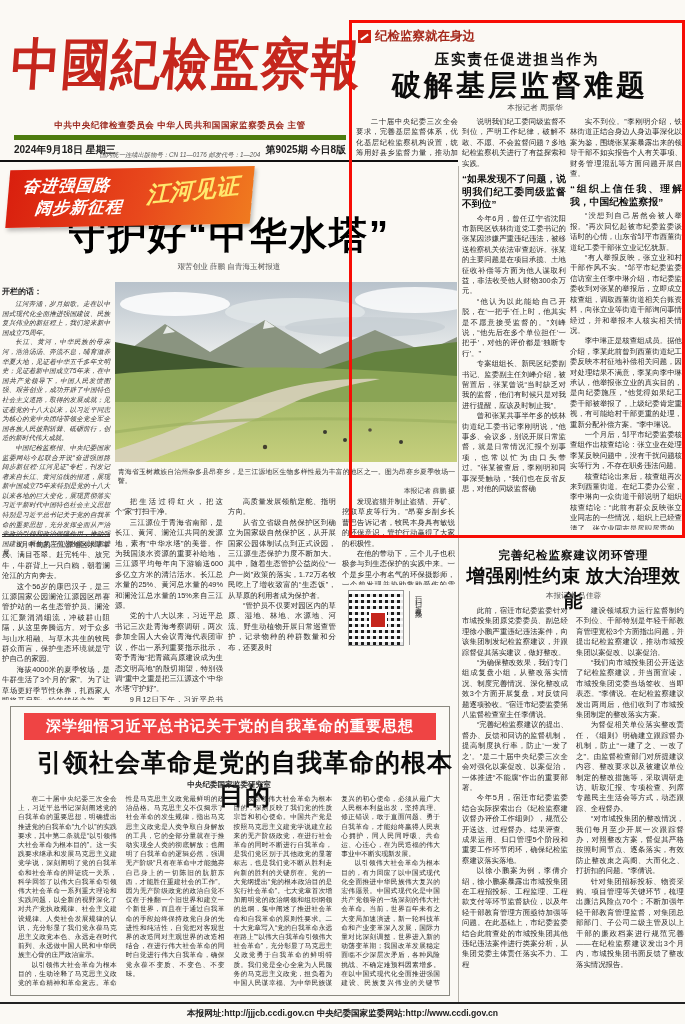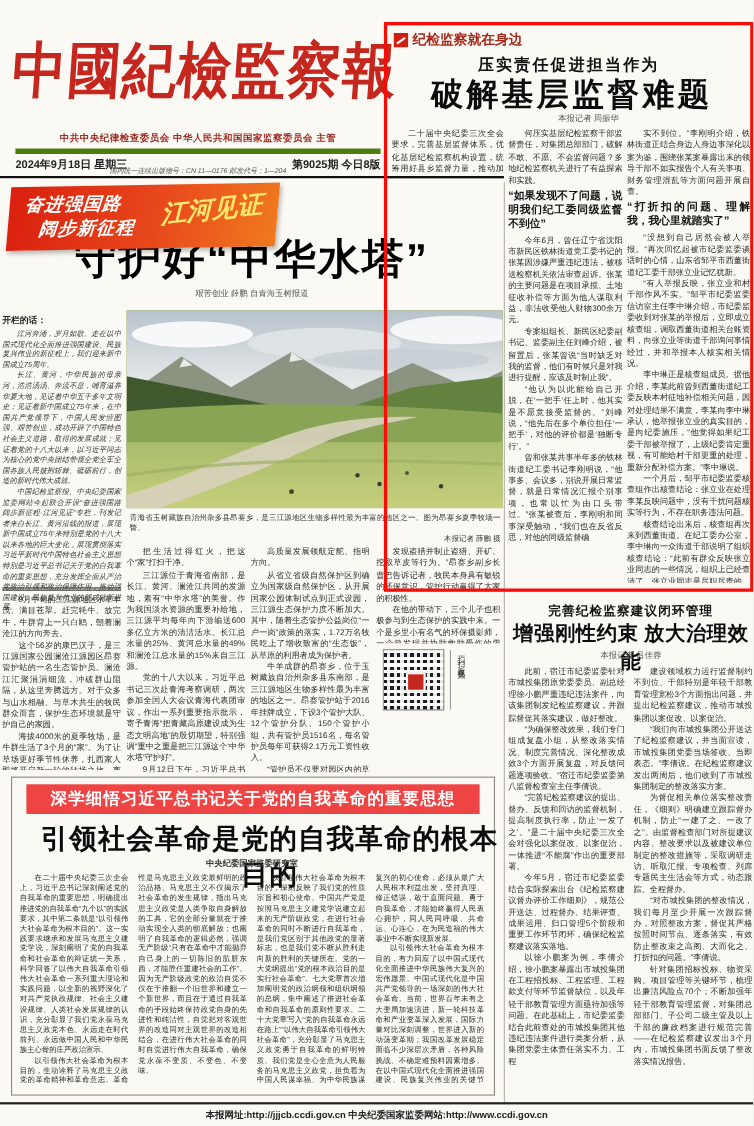--- a/index.html
+++ b/index.html
@@ -103,30 +103,30 @@
     <span>纪检监察就在身边</span>
   </div>
   <div class="abs jc-kicker">压实责任促进担当作为</div>
   <div class="abs jc-headline">破解基层监督难题</div>
   <div class="abs jc-byline byline">本报记者 周振华</div>
   <div class="abs jc-col1 col cols">
       <p class="para">二十届中央纪委三次全会要求，完善基层监督体系，优化基层纪检监察机构设置，统筹用好县乡监督力量，推动加大基层监督办案力度。如</p>
     </div>
   <div class="abs jc-col1-rule"></div>
   <div class="abs jc-col2 col cols">
-      <p class="para">何压实基层纪检监察干部监督责任，对集团总部部门，破解不敢、不愿、不会监督问题？多地纪检监察机关进行了有益探索和实践。</p>
+      <p class="para">说明我们纪工委同级监督不到位，严明工作纪律，破解不敢、不愿、不会监督问题？多地纪检监察机关进行了有益探索和实践。</p>
       <div class="subhead">“如果发现不了问题，说明我们纪工委同级监督不到位”</div>
       <p class="para">今年6月，曾任辽宁省沈阳市新民区铁林街道党工委书记的张某因涉嫌严重违纪违法，被移送检察机关依法审查起诉。张某的主要问题是在项目承揽、土地征收补偿等方面为他人谋取利益，非法收受他人财物300余万元。</p>
+      <p class="para">“他认为以此能给自己开脱，在‘一把手’任上时，他其实是不愿意接受监督的。”刘峰说，“他先后在多个单位担任‘一把手’，对他的评价都是‘独断专行’。”</p>
       <p class="para">专案组组长、新民区纪委副书记、监委副主任刘峰介绍，被留置后，张某曾说“当时缺乏对我的监督，他们有时候只是对我进行提醒，应该及时制止我”。</p>
-      <p class="para">“他认为以此能给自己开脱，在‘一把手’任上时，他其实是不愿意接受监督的。”刘峰说，“他先后在多个单位担任‘一把手’，对他的评价都是‘独断专行’。”</p>
       <p class="para">曾和张某共事半年多的铁林街道纪工委书记李刚明说，“他事多、会议多，别说开展日常监督，就是日常情况汇报个别事项，也常以忙为由口头带过。”张某被查后，李刚明和同事深受触动，“我们也在反省反思，对他的同级监督确</p>
     </div>
   <div class="abs jc-col3 col cols">
       <p class="para">实不到位。”李刚明介绍，铁林街道正结合身边人身边事深化以案为鉴，围绕张某案暴露出来的领导干部不如实报告个人有关事项、财务管理混乱等方面问题开展自查。</p>
-      <div class="subhead">“打折扣的问题、理解我，我心里就踏实了”</div>
+      <div class="subhead">“组织上信任我、理解我，中国纪检监察报”</div>
       <p class="para">“没想到自己居然会被人举报。”再次回忆起被市纪委监委谈话时的心情，山东省邹平市西董街道纪工委干部张立业记忆犹新。</p>
       <p class="para">“有人举报反映，张立业和村干部作风不实。”邹平市纪委监委信访室主任李中琳介绍，市纪委监委收到对张某的举报后，立即成立核查组，调取西董街道相关台账资料，向张立业等街道干部询问事情经过，并和举报本人核实相关情况。</p>
       <p class="para">李中琳正是核查组成员。据他介绍，李某此前曾到西董街道纪工委反映本村征地补偿相关问题，因对处理结果不满意，李某向李中琳承认，他举报张立业的真实目的，是向纪委施压，“他觉得如果纪工委干部被举报了，上级纪委肯定重视，有可能给村干部更重的处理，重新分配补偿方案。”李中琳说。</p>
       <p class="para">一个月后，邹平市纪委监委核查组作出核查结论：张立业在处理李某反映问题中，没有干扰问题核实等行为，不存在职务违法问题。</p>
       <p class="para">核查结论出来后，核查组再次来到西董街道。在纪工委办公室，李中琳向一众街道干部说明了组织核查结论：“此前有群众反映张立业同志的一些情况，组织上已经查清了，张立业同志是尽职尽责的，我们今天专门来为他澄清正名。”李中琳说，此举既让张立业放心，也告诉他的同事按正常程序开展工作，组织上就会为他撑腰。</p>
     </div>
 
   <div class="abs banner">
     <span class="l1">奋进强国路</span>
     <span class="l2">阔步新征程</span>
@@ -188,21 +188,20 @@
     </div>
   <div class="abs w-colB col cols">
       <p class="para">把生活过得红火，把这个“家”打扫干净。</p>
       <p class="para">三江源位于青海省南部，是长江、黄河、澜沧江共同的发源地，素有“中华水塔”的美誉。作为我国淡水资源的重要补给地，三江源平均每年向下游输送600多亿立方米的清洁活水。长江总水量的25%、黄河总水量的49%和澜沧江总水量的15%来自三江源。</p>
       <p class="para">党的十八大以来，习近平总书记三次赴青海考察调研，两次参加全国人大会议青海代表团审议，作出一系列重要指示批示，寄予青海“把青藏高原建设成为生态文明高地”的殷切期望，特别强调“重中之重是把三江源这个‘中华水塔’守护好”。</p>
       <p class="para">9月12日下午，习近平总书记在甘肃省兰州市主持召开全面推动黄河流域生态保护和高质量发展座谈会并发表重要讲话，为推动黄河流域生态保护和</p>
     </div>
   <div class="abs w-colC col cols">
       <p class="para">高质量发展领航定舵、指明方向。</p>
       <p class="para">从省立省级自然保护区到确立为国家级自然保护区，从开展国家公园体制试点到正式设园，三江源生态保护力度不断加大。其中，随着生态管护公益岗位“一户一岗”政策的落实，1.72万名牧民吃上了增收致富的“生态饭”，从草原的利用者成为保护者。</p>
-      <p class="para">牛羊成群的昂赛乡，位于玉树藏族自治州杂多县东南部，是三江源地区生物多样性最为丰富的地区之一。昂赛管护站于2016年挂牌成立，下设3个管护大队、12个管护分队、150个管护小组，共有管护员1516名，每名管护员每年可获得2.1万元工资性收入。</p>
       <p class="para">“管护员不仅要对园区内的草原、湿地、林地、水源地、河流、野生动植物开展日常巡查管护，记录物种的种群数量和分布，还要及时</p>
     </div>
   <div class="abs w-colD col cols">
       <p class="para">发现盗猎并制止盗猎、开矿、挖取草皮等行为。”昂赛乡副乡长曹巴告诉记者，牧民本身具有敏锐的环保意识，管护行动赢得了大家的积极性。</p>
       <p class="para">在他的带动下，三个儿子也积极参与到生态保护的实践中来。一个是乡里小有名气的环保摄影师，一个曾发现并协助救助受伤的雪豹，最小的那个，从小就和伙伴们自发上山捡垃圾，被牧民们亲切称为“生态卫士”。（下转第三版）</p>
     </div>
   <div class="abs qr-row">
     <div class="qr"></div>
     <div class="qr-caption">扫一扫 看视频</div>
   </div>

